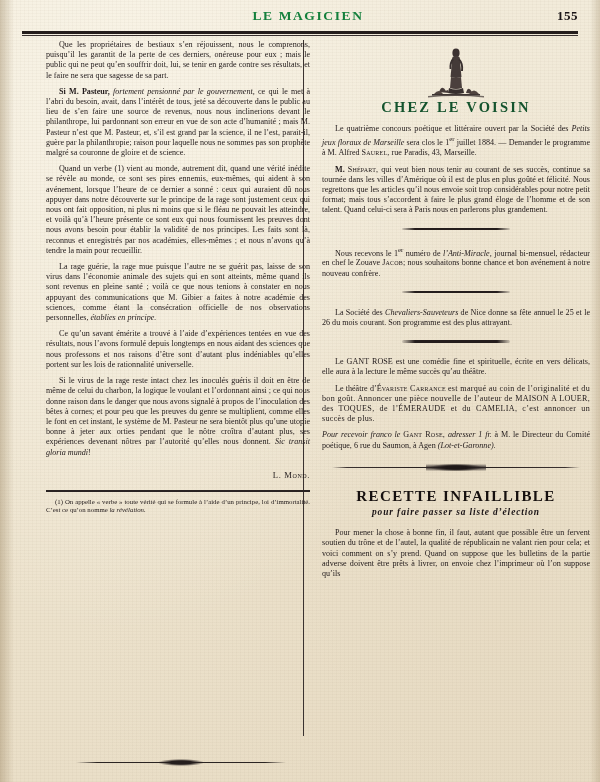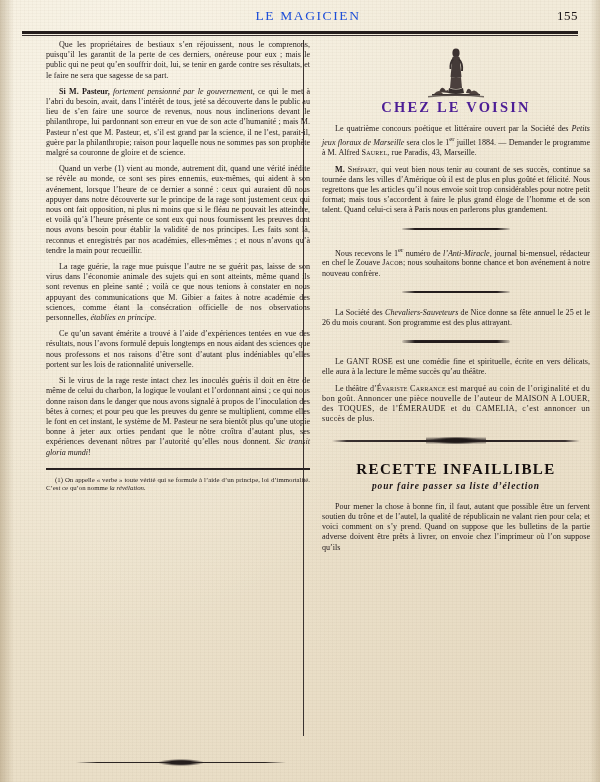--- a/index.html
+++ b/index.html
@@ -35,26 +35,26 @@
     background:linear-gradient(270deg, rgba(150,128,92,.30), rgba(150,128,92,0));
     pointer-events:none;
   }
 
   
   .masthead{
     position:absolute;left:22px;right:22px;top:8px;height:22px;
   }
   .mast-title{
     position:absolute;left:16px;right:0;text-align:center;
-    font-weight:normal;font-size:13.5px;letter-spacing:1.6px;
-    color:#1d4ed8;
+    font-weight:bold;font-size:13.5px;letter-spacing:1.6px;
+    color:#15803d;
   }
   .mast-folio{
     position:absolute;right:0;top:0;
-    font-weight:normal;font-size:13px;letter-spacing:.5px;color:#1b1517;
+    font-weight:bold;font-size:13px;letter-spacing:.5px;color:#1b1517;
   }
   .rule-top{
     position:absolute;left:22px;right:22px;top:31px;
     height:3px;background:#241d1c;
   }
   .rule-top:after{
     content:"";position:absolute;left:0;right:0;top:4px;height:1px;background:#3a3130;
   }
 
   
@@ -101,21 +101,21 @@
     position:absolute;left:50%;top:1px;width:46px;height:7px;margin-left:-23px;
     background:radial-gradient(ellipse at center,#241d1c 0%,#241d1c 35%,rgba(36,29,28,0) 72%);
   }
 
   
   .vignette{
     width:100%;height:58px;margin:2px 0 2px 0;display:flex;align-items:flex-end;justify-content:center;
   }
   .head-main{
     text-align:center;font-weight:bold;font-size:14.5px;letter-spacing:2.2px;
-    margin:2px 0 12px 0;color:#4c1d95;
+    margin:2px 0 12px 0;color:#14532d;
   }
   .sep{
     width:108px;height:8px;margin:9px auto 12px auto;position:relative;
   }
   .sep .s1{
     position:absolute;left:0;right:0;top:3px;height:2.4px;
     background:linear-gradient(90deg,rgba(35,28,27,.15) 0%,#241d1c 12%,#241d1c 88%,rgba(35,28,27,.15) 100%);
     border-radius:2px;
   }
   .orn-fancy{
@@ -166,20 +166,21 @@
     <p><b>Si M. Pasteur,</b> <i>fortement pensionné par le gouvernement,</i> <span>ce qui le met à l’abri du besoin, avait, dans l’intérêt de tous, jeté sa découverte dans le public au lieu de s’en faire une source de revenus, nous nous inclinerions devant le philanthrope, lui pardonnant son erreur en vue de son acte d’humanité ; mais M. Pasteur n’est que M. Pasteur, et, s’il est grand par la science, il ne l’est, parait-il, guère par la philanthropie; raison pour laquelle nous ne sommes pas son prophète malgré sa couronne de gloire et de science.</span></p>
 
     <p><span>Quand un verbe (1) vient au monde, autrement dit, quand une vérité inédite se révèle au monde, ce sont ses pires ennemis, eux-mêmes, qui aident à son avénement, lorsque l’heure de ce dernier a sonné : ceux qui auraient dû nous appuyer dans notre découverte sur le principe de la rage sont justement ceux qui nous ont fait opposition, ni plus ni moins que si le fléau ne pouvait les atteindre, et voilà qu’à l’heure présente ce sont eux qui nous fournissent les preuves dont nous avons besoin pour établir la validité de nos principes. Les faits sont là, reconnus et enregistrés par nos académies, elles-mêmes ; et nous n’avons qu’à tendre la main pour recueillir.</span></p>
 
     <p><span>La rage guérie, la rage mue puisque l’autre ne se guérit pas, laisse de son virus dans l’économie animale des sujets qui en sont atteints, même quand ils sont revenus en pleine santé ; voilà ce que nous tenions à constater en nous appuyant des communications que M. Gibier a faites à notre académie des sciences, comme étant la consécration officielle de nos observations personnelles,</span> <i>établies en principe.</i></p>
 
     <p><span>Ce qu’un savant émérite a trouvé à l’aide d’expériences tentées en vue des résultats, nous l’avons formulé depuis longtemps en nous aidant des sciences que nous professons et nos raisons d’être sont d’autant plus indéniables qu’elles portent sur les lois de rationnalité universelle.</span></p>
 
     <p><span>Si le virus de la rage reste intact chez les inoculés guéris il doit en être de même de celui du charbon, la logique le voulant et l’ordonnant ainsi ; ce qui nous donne raison dans le danger que nous avons signalé à propos de l’inoculation des bêtes à cornes; et pour peu que les preuves du genre se multiplient, comme elles le font en cet instant, le système de M. Pasteur ne sera bientôt plus qu’une utopie bonne à jeter aux orties pendant que le nôtre croîtra d’autant plus, ses expériences devenant nôtres par l’autorité qu’elles nous donnent.</span> <i>Sic transit gloria mundi</i><span>!</span></p>
 
+    <div class="sig">L. Mond.</div>
 
     <div class="fn-rule"></div>
     <div class="footnote">
       <p><span>(1)</span> <span>On appelle « verbe » toute vérité qui se formule à l’aide d’un principe, loi d’immortalité. C’est ce qu’on nomme</span> <i>la révélation.</i></p>
     </div>
 
     <div class="orn-bottom">
       <div class="bar"></div>
       <div class="lozenge"></div>
     </div>
@@ -251,20 +252,28 @@
 
     <p>
       <span>Le GANT ROSE est une comédie fine et spirituelle, écrite en vers délicats, elle aura à la lecture le même succès qu’au théâtre.</span>
     </p>
 
     <p>
       <span>Le théâtre d’</span><span class="sc">Évariste Carrance</span>
       <span class="caps">est marqué au coin de l’originalité et du bon goût. Annoncer une pièce nouvelle de l’auteur de MAISON A LOUER, des TOQUES, de l’ÉMERAUDE et du CAMELIA, c’est annoncer un succès de plus.</span>
     </p>
 
+    <p class="noindent">
+      <i>Pour recevoir franco le</i>
+      <span class="sc">Gant Rose,</span>
+      <i>adresser 1</i>
+      <i>fr.</i>
+      <span>à M. le Directeur du Comité poétique, 6 rue du Saumon, à Agen</span>
+      <i>(Lot-et-Garonne).</i>
+    </p>
 
     <div class="orn-fancy">
       <div class="line"></div>
       <div class="knot"></div>
     </div>
 
     <div class="recette-title">RECETTE INFAILLIBLE</div>
     <div class="recette-sub">pour faire passer sa liste d’élection</div>
 
     <p><span>Pour mener la chose à bonne fin, il faut, autant que possible être un fervent soutien du trône et de l’autel, la qualité de républicain ne valant rien pour cela; et voici comment on s’y prend. Quand on suppose que les bulletins de la partie adverse doivent être prêts à livrer, on envoie chez l’imprimeur où l’on suppose qu’ils</span></p>

